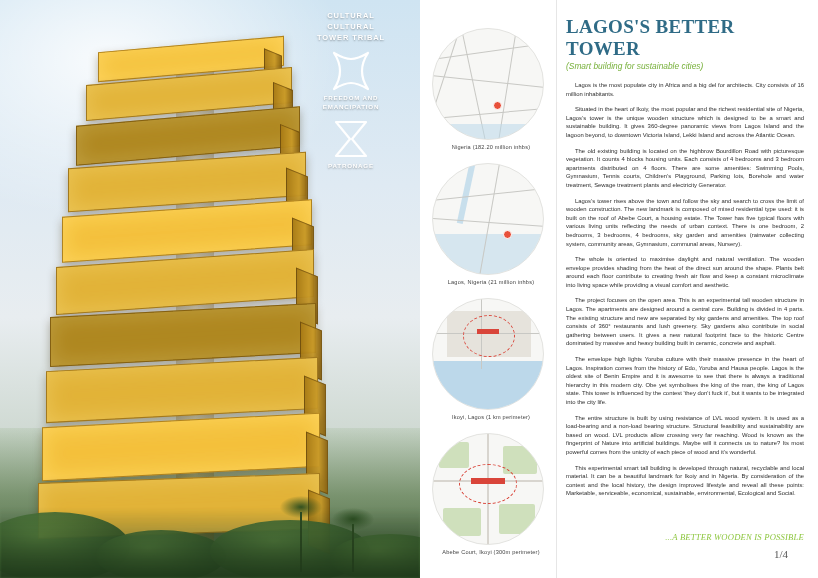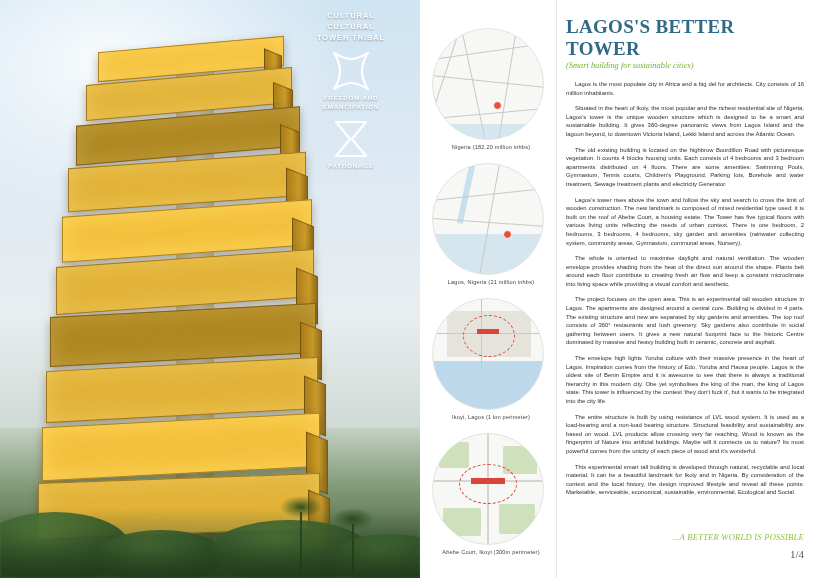--- a/index.html
+++ b/index.html
@@ -134,41 +134,41 @@
     position: absolute; left: 566px; top: 16px;
     width: 238px; height: 548px;
   }
   .doc-title {
     font-family: "Liberation Serif", serif;
     font-size: 19px; font-weight: 700; letter-spacing: .3px;
     color: #2f6b86;
     line-height: 22px;
   }
   .doc-sub {
-    font-family: Liberation Serif, serif;
+    font-family: Liberation Sans, sans-serif;
     font-size: 8.4px; font-style: italic; color: #77b03a;
     margin-top: 1px; margin-bottom: 10px;
   }
   .body-col { width: 238px; }
   .body-col p {
     margin: 0 0 7px 0;
     font-size: 5.9px;
     line-height: 8.6px;
     color: #2e2e2e;
     text-align: justify;
     text-indent: 9px;
   }
   .tagline {
     position: absolute; right: 0; bottom: 22px;
     font-family: "Liberation Serif", serif;
     font-size: 8.6px; font-style: italic; color: #8dc63f;
     letter-spacing: .2px;
   }
   .pagenum {
-    position: absolute; right: 0; bottom: 4px;
+    position: absolute; right: 16px; bottom: 4px;
     font-family: "Liberation Serif", serif;
     font-size: 11px; color: #555;
   }
   .divider {
     position: absolute; left: 556px; top: 0; width: 1px; height: 578px;
     background: #e6e6e6;
   }
 </style>
 </head>
 <body>
@@ -310,17 +310,17 @@
       <p>Situated in the heart of Ikoiy, the most popular and the richest residential site of Nigeria, Lagos's tower is the unique wooden structure which is designed to be a smart and sustainable building. It gives 360-degree panoramic views from Lagos Island and the lagoon beyond, to downtown Victoria Island, Lekki Island and across the Atlantic Ocean.</p>
       <p>The old existing building is located on the highbrow Bourdillon Road with picturesque vegetation. It counts 4 blocks housing units. Each consists of 4 bedrooms and 3 bedroom apartments distributed on 4 floors. There are some amenities: Swimming Pools, Gymnasium, Tennis courts, Children's Playground, Parking lots, Borehole and water treatment, Sewage treatment plants and electricity Generator.</p>
       <p>Lagos's tower rises above the town and follow the sky and search to cross the limit of wooden construction. The new landmark is composed of mixed residential type used: it is built on the roof of Abebe Court, a housing estate. The Tower has five typical floors with various living units reflecting the needs of urban context. There is one bedroom, 2 bedrooms, 3 bedrooms, 4 bedrooms, sky garden and amenities (rainwater collecting system, community areas, Gymnasium, communal areas, Nursery).</p>
       <p>The whole is oriented to maximise daylight and natural ventilation. The wooden envelope provides shading from the heat of the direct sun around the shape. Plants belt around each floor contribute to creating fresh air flow and keep a constant microclimate into living space while providing a visual comfort and aesthetic.</p>
       <p>The project focuses on the open area. This is an experimental tall wooden structure in Lagos. The apartments are designed around a central core. Building is divided in 4 parts. The existing structure and new are separated by sky gardens and amenities. The top roof consists of 360° restaurants and lush greenery. Sky gardens also contribute in social gathering between users. It gives a new natural footprint face to the historic Centre dominated by massive and heavy building built in ceramic, concrete and asphalt.</p>
       <p>The envelope high lights Yoruba culture with their massive presence in the heart of Lagos. Inspiration comes from the history of Edo, Yoruba and Hausa people. Lagos is the oldest site of Benin Empire and it is awesome to see that there is always a traditional hierarchy in this modern city. Obe yet symbolises the king of the man, the king of Lagos state. This tower is influenced by the contest 'they don't fuck it', but it wants to be integrated into the city life.</p>
       <p>The entire structure is built by using resistance of LVL wood system. It is used as a load-bearing and a non-load bearing structure. Structural feasibility and sustainability are based on wood. LVL products allow crossing very far reaching. Wood is known as the fingerprint of Nature into artificial buildings. Maybe will it connects us to nature? Its most powerful comes from the unicity of each piece of wood and it's wonderful.</p>
       <p>This experimental smart tall building is developed through natural, recyclable and local material. It can be a beautiful landmark for Ikoiy and in Nigeria. By consideration of the context and the local history, the design improved lifestyle and reveal all these points: Marketable, serviceable, economical, sustainable, environmental, Ecological and Social.</p>
     </div>
 
-    <div class="tagline">...A BETTER WORLD IS POSSIBLE</div>
+    <div class="tagline">...A BETTER WOODEN IS POSSIBLE</div>
     <div class="pagenum">1/4</div>
   </div>
 
 </div>
 
 </body></html>

